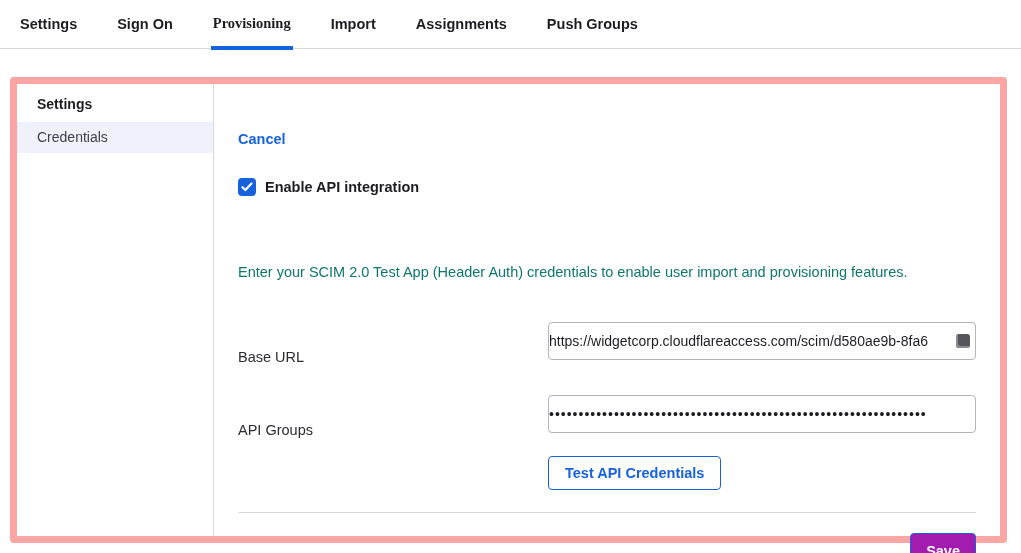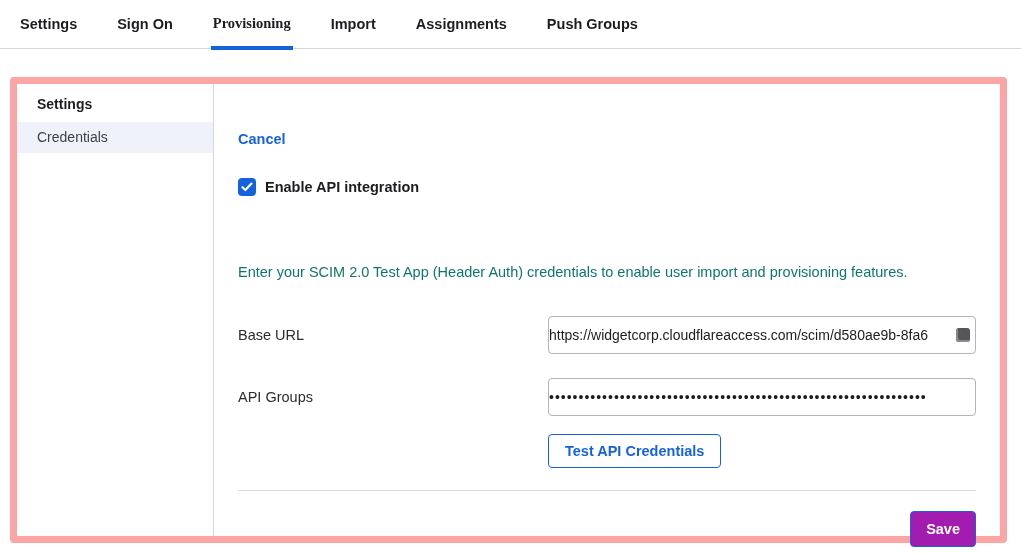--- a/index.html
+++ b/index.html
@@ -25,21 +25,21 @@
   .cancel-link { color: #1662dd; font-size: 14.5px; font-weight: 700; cursor: pointer; text-decoration: none; }
 
   .check-row { display: flex; align-items: center; margin-top: 31px; }
   .checkbox { width: 18px; height: 18px; border-radius: 4px; background: #1662dd; display: flex; align-items: center; justify-content: center; cursor: pointer; flex: none; }
   .check-label { margin-left: 9px; font-size: 14.5px; font-weight: 700; color: #1d1d21; }
 
   .desc { margin-top: 68px; font-size: 14.5px; color: #0f766e; }
 
   .form-row { display: flex; align-items: center; margin-top: 36px; }
   .form-row + .form-row { margin-top: 24px; }
-  .form-label { width: 310px; flex: none; font-size: 14.5px; color: #2c2c31; }
+  .form-label { width: 310px; flex: none; font-size: 14.5px; color: #2c2c31; margin-top: 33px; }
   .form-field { flex: 1; position: relative; }
   .text-input { width: 100%; height: 38px; border: 1px solid #b4b4bc; border-radius: 4px; padding: 0 24px 0 0; font-size: 14px; color: #1d1d21; font-family: "Liberation Sans", sans-serif; outline: none; background: #fff; }
   .text-input.password { font-size: 14px; letter-spacing: 1px; padding-right: 10px; }
   .cursor-artifact { position: absolute; right: 6px; top: 50%; transform: translateY(-50%); width: 14px; height: 14px; background: #55555a; border-radius: 3px; box-shadow: inset 2px -2px 0 0 #8a8a90; }
 
   .btn-row { display: flex; margin-top: 18px; }
   .btn-spacer { width: 310px; flex: none; }
   .test-btn { background: #fff; border: 1px solid #1662dd; color: #1662dd; font-weight: 700; font-size: 14.5px; border-radius: 4px; padding: 8px 16px; cursor: pointer; font-family: "Liberation Sans", sans-serif; }
 
   .footer-divider { border: none; border-top: 1px solid #d7d7dc; margin-top: 22px; }

